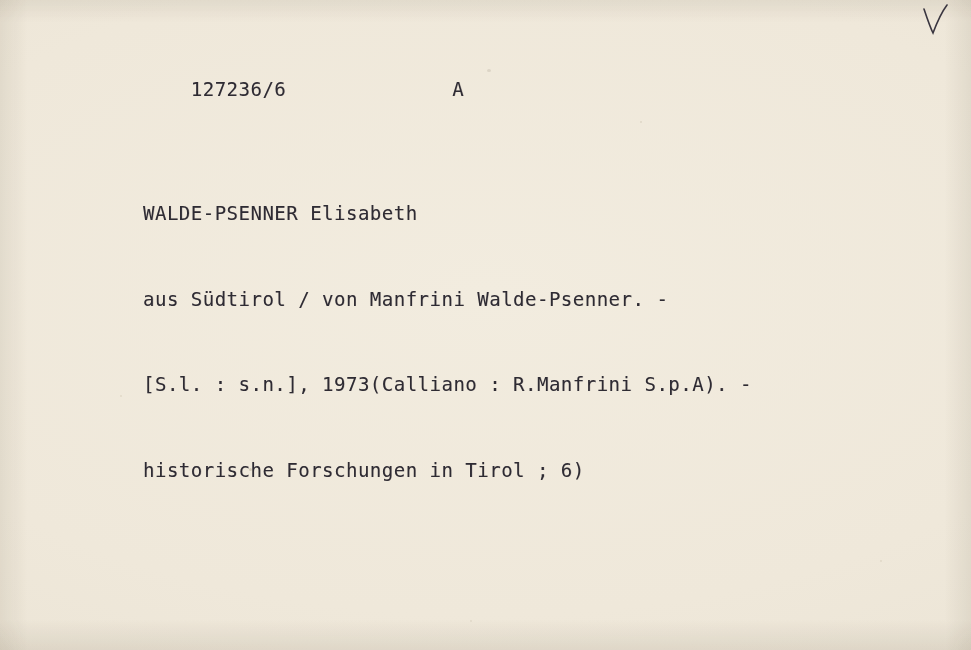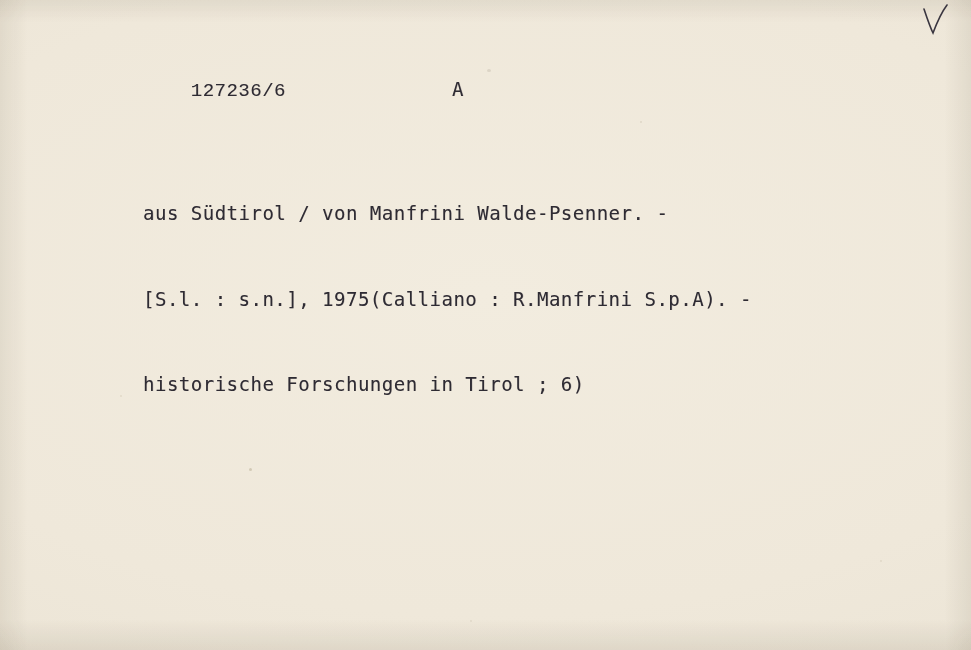--- a/index.html
+++ b/index.html
@@ -60,21 +60,20 @@
   }
 
   #header-row {
     top: 56px;
     left: 143px;
     font-size: 19px;
     width: 740px;
   }
   #header-row .call-number {
     display: inline-block;
-    font-family: Liberation Mono, monospace;
   }
   #header-row .class-mark {
     display: inline-block;
     margin-left: 166px;
   }
 
   #body-block {
     top: 142px;
     left: 143px;
     font-size: 19px;
@@ -123,18 +122,19 @@
     <svg width="26" height="34" viewBox="0 0 26 34" fill="none" xmlns="http://www.w3.org/2000/svg">
       <path d="M1 5 C4 14, 7 23, 10 29 C13 21, 18 9, 24 1" stroke="#3a3640" stroke-width="1.6" stroke-linecap="round" fill="none"></path>
     </svg>
   </div>
 
   <div id="header-row" class="type">
     <span class="call-number">127236/6</span><span class="class-mark">A</span>
   </div>
 
   <div id="body-block" class="type">
+    <span class="line">WALDE-PSENNER Elisabeth</span>
     <span class="line">aus Südtirol / von Manfrini Walde-Psenner. -</span>
-    <span class="line">[S.l. : s.n.], 1975(Calliano : R.Manfrini S.p.A). -</span>
+    <span class="line">[S.l. : s.n.], 1973(Calliano : R.Manfrini S.p.A). -</span>
     <span class="line">historische Forschungen in Tirol ; 6)</span>
   </div>
 
 </div>
 
 </body></html>

